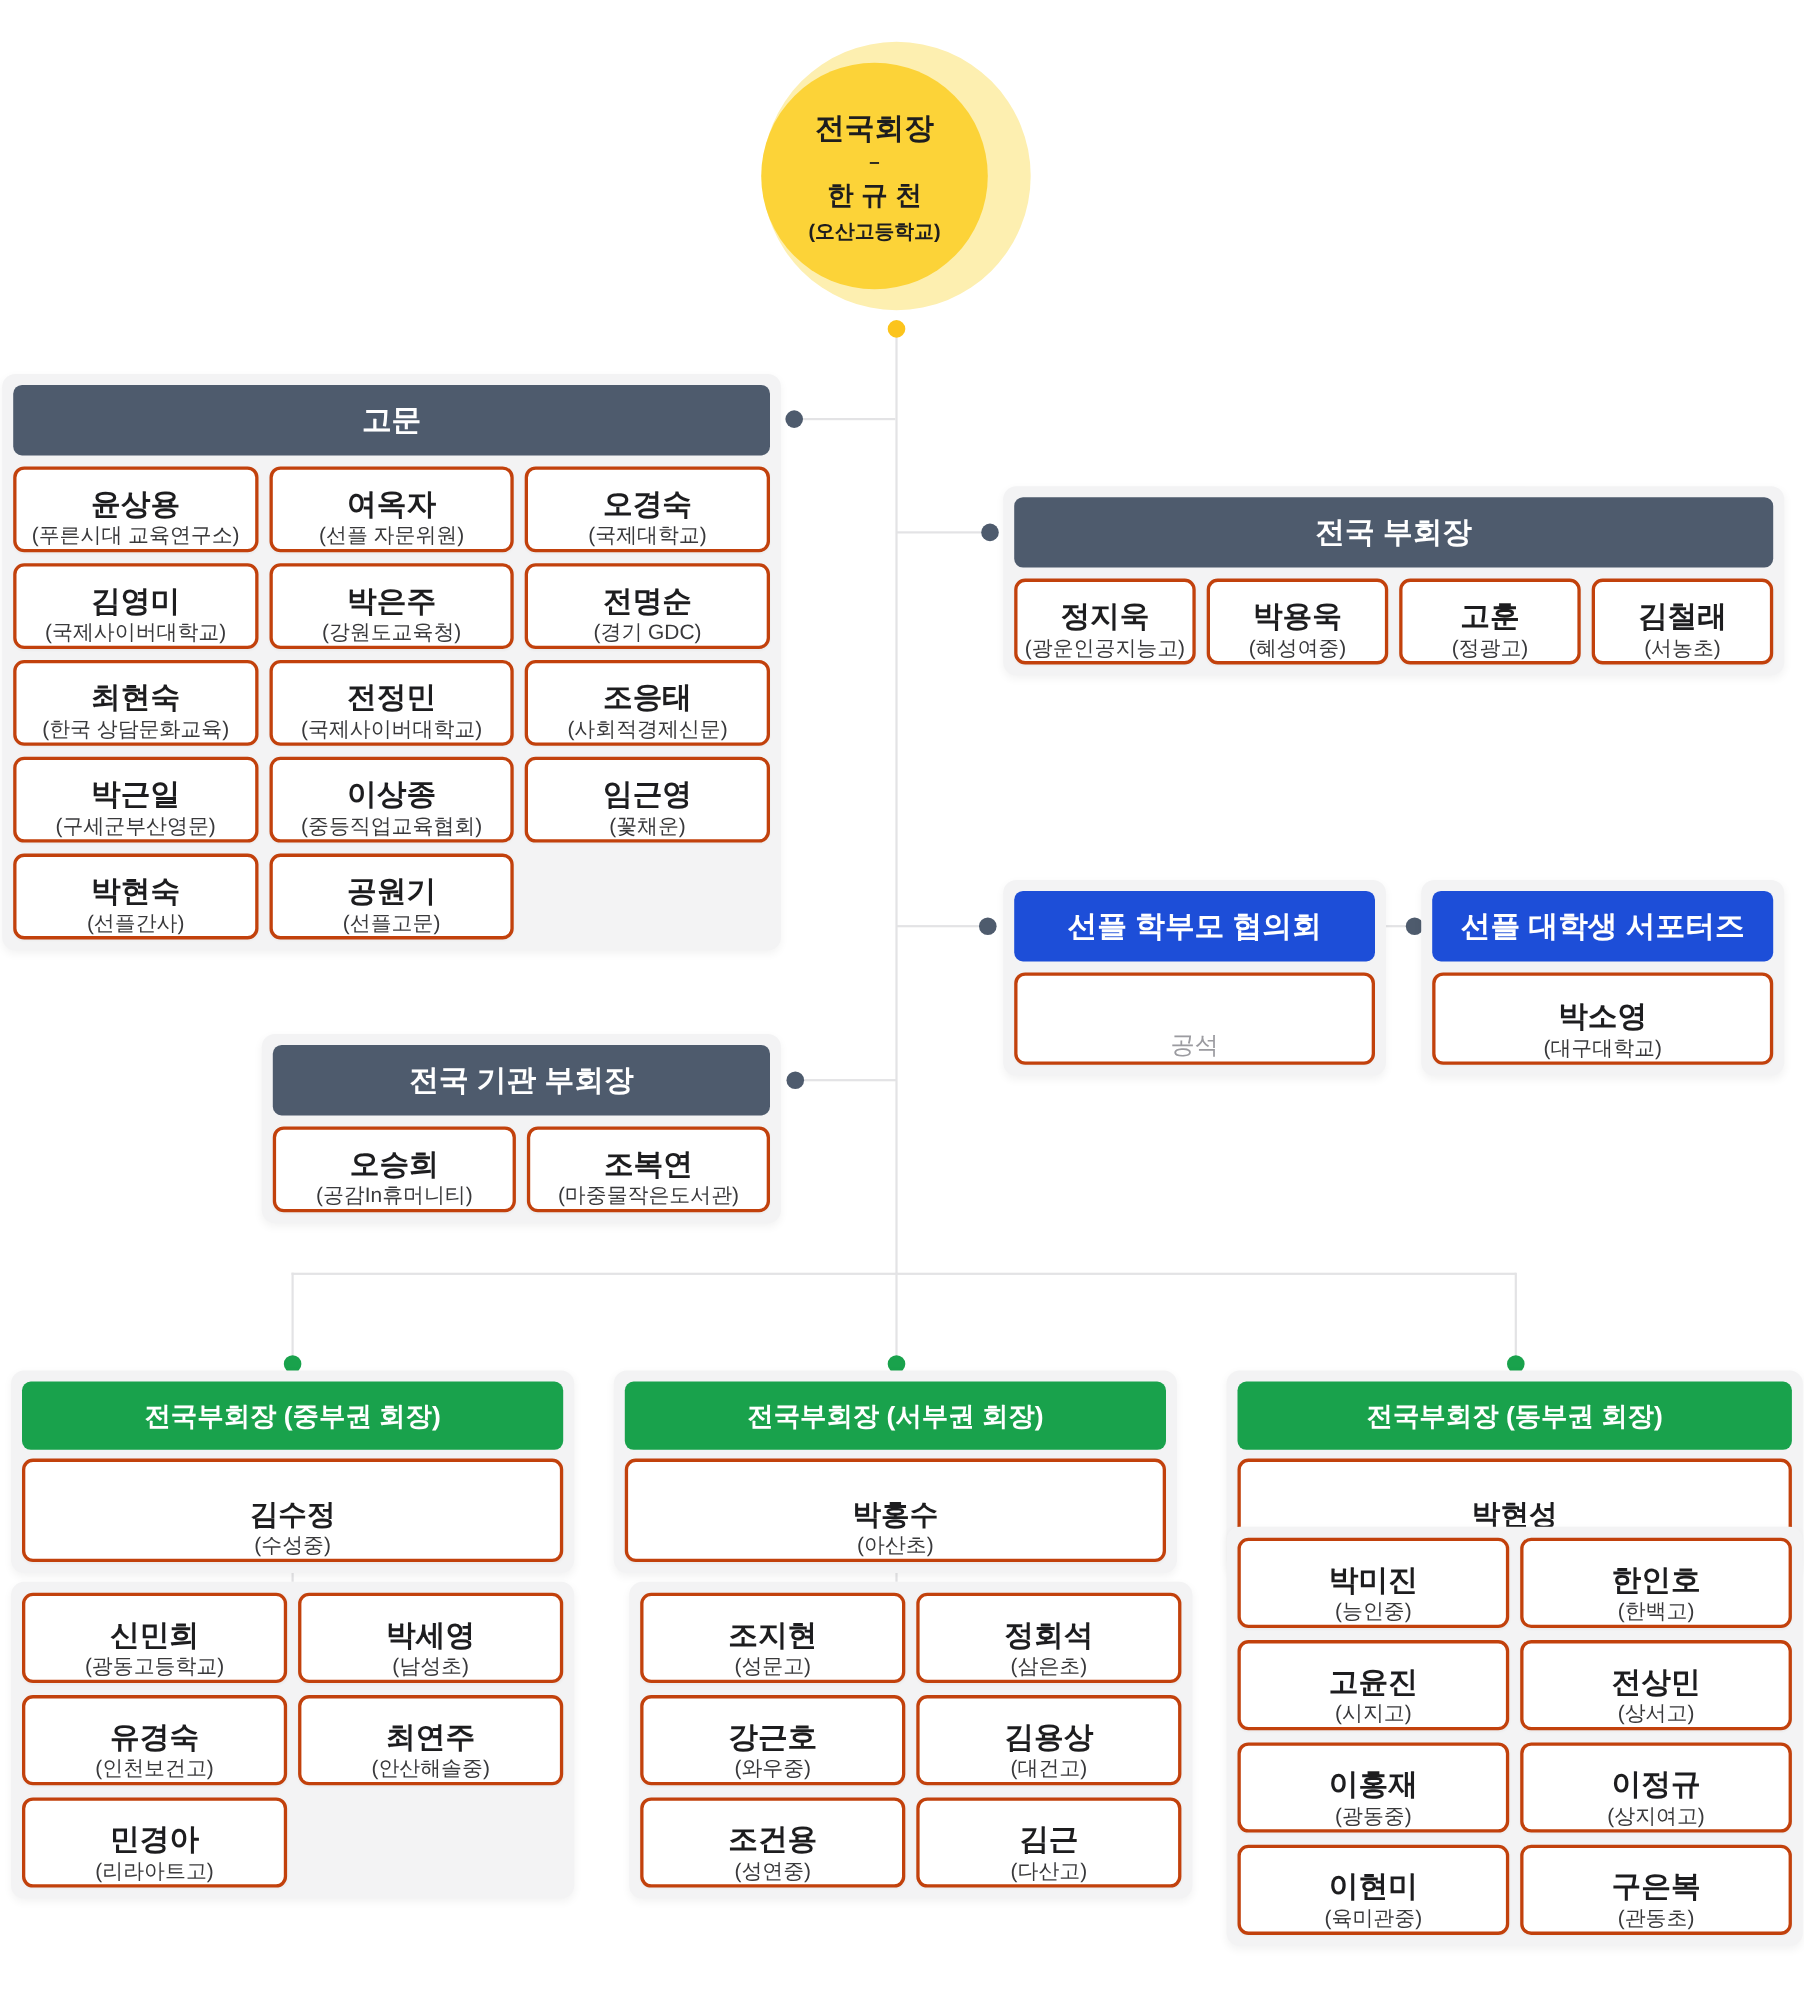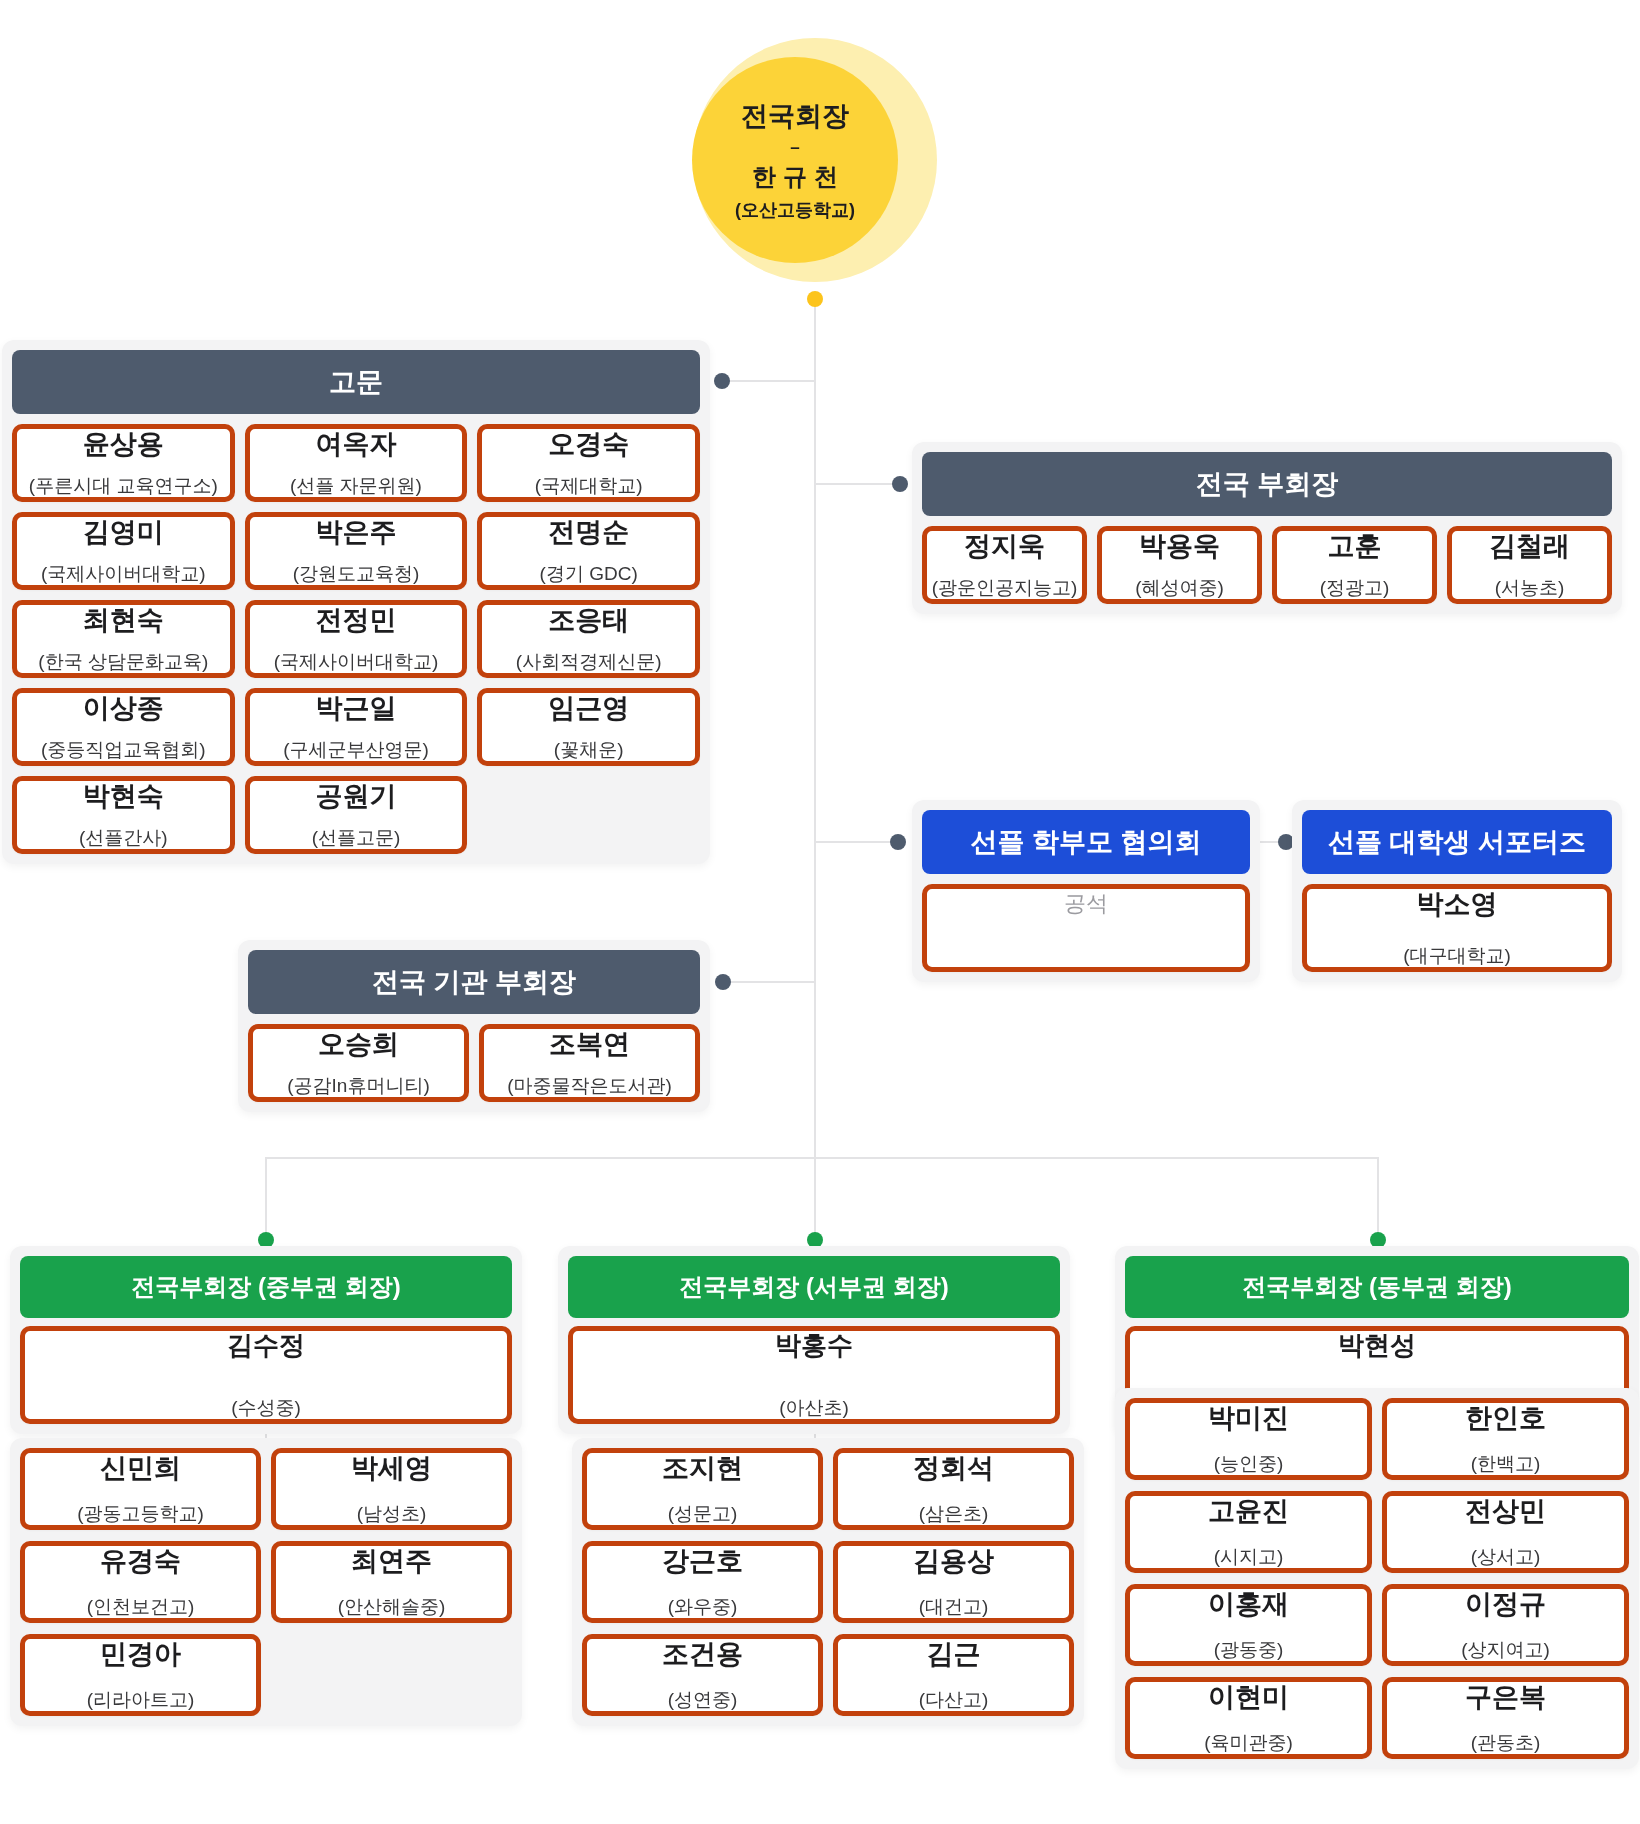--- a/index.html
+++ b/index.html
@@ -28,22 +28,22 @@
        font-size:27px;font-weight:700;}
   .hdr.light{background:#1d4ed8;}
   .hdr.green{background:#19a24c;height:62px;font-size:24px;}
 
   .grid{display:grid;gap:10px;margin-top:10px;}
   .grid.cols3{grid-template-columns:repeat(3,1fr);grid-auto-rows:78px;}
   .grid.cols4{grid-template-columns:repeat(4,1fr);grid-auto-rows:78px;}
   .grid.cols2{grid-template-columns:repeat(2,1fr);grid-auto-rows:78px;}
   .grid.members{grid-template-columns:repeat(2,1fr);grid-auto-rows:82px;gap:11px 10px;}
 
-  .card{background:#ffffff;border:5px solid #c2410c;border-radius:10px;box-shadow:0 1px 2px rgba(0,0,0,0.03);
-        display:flex;flex-direction:column;align-items:center;justify-content:space-between;gap:3px;text-align:center;}
+  .card{background:#ffffff;border:3px solid #c2410c;border-radius:10px;box-shadow:0 1px 2px rgba(0,0,0,0.03);
+        display:flex;flex-direction:column;align-items:center;justify-content:flex-end;gap:3px;text-align:center;}
   .person-name{font-size:27px;font-weight:700;color:#1d1d1f;line-height:1.15;}
   .person-org{font-size:19px;color:#39393b;line-height:1.15;}
   .leader-card{height:88px;margin-top:8px;}
   .leader-card .person-name{font-size:26px;}
   .vacant-card{height:78px;margin-top:10px;}
   .vacant-text{font-size:22px;color:#9b9ba0;}
   .single-card{height:78px;margin-top:10px;}
 </style>
 </head>
 <body>
@@ -125,27 +125,27 @@
           <div class="person-name">전정민</div>
           <div class="person-org">(국제사이버대학교)</div>
         </div>
 
         <div class="card">
           <div class="person-name">조응태</div>
           <div class="person-org">(사회적경제신문)</div>
         </div>
 
         <div class="card">
+          <div class="person-name">박근일</div>
+          <div class="person-org">(구세군부산영문)</div>
+        </div>
+
+        <div class="card">
           <div class="person-name">이상종</div>
           <div class="person-org">(중등직업교육협회)</div>
-        </div>
-
-        <div class="card">
-          <div class="person-name">박근일</div>
-          <div class="person-org">(구세군부산영문)</div>
         </div>
 
         <div class="card">
           <div class="person-name">임근영</div>
           <div class="person-org">(꽃채운)</div>
         </div>
 
         <div class="card">
           <div class="person-name">박현숙</div>
           <div class="person-org">(선플간사)</div>

